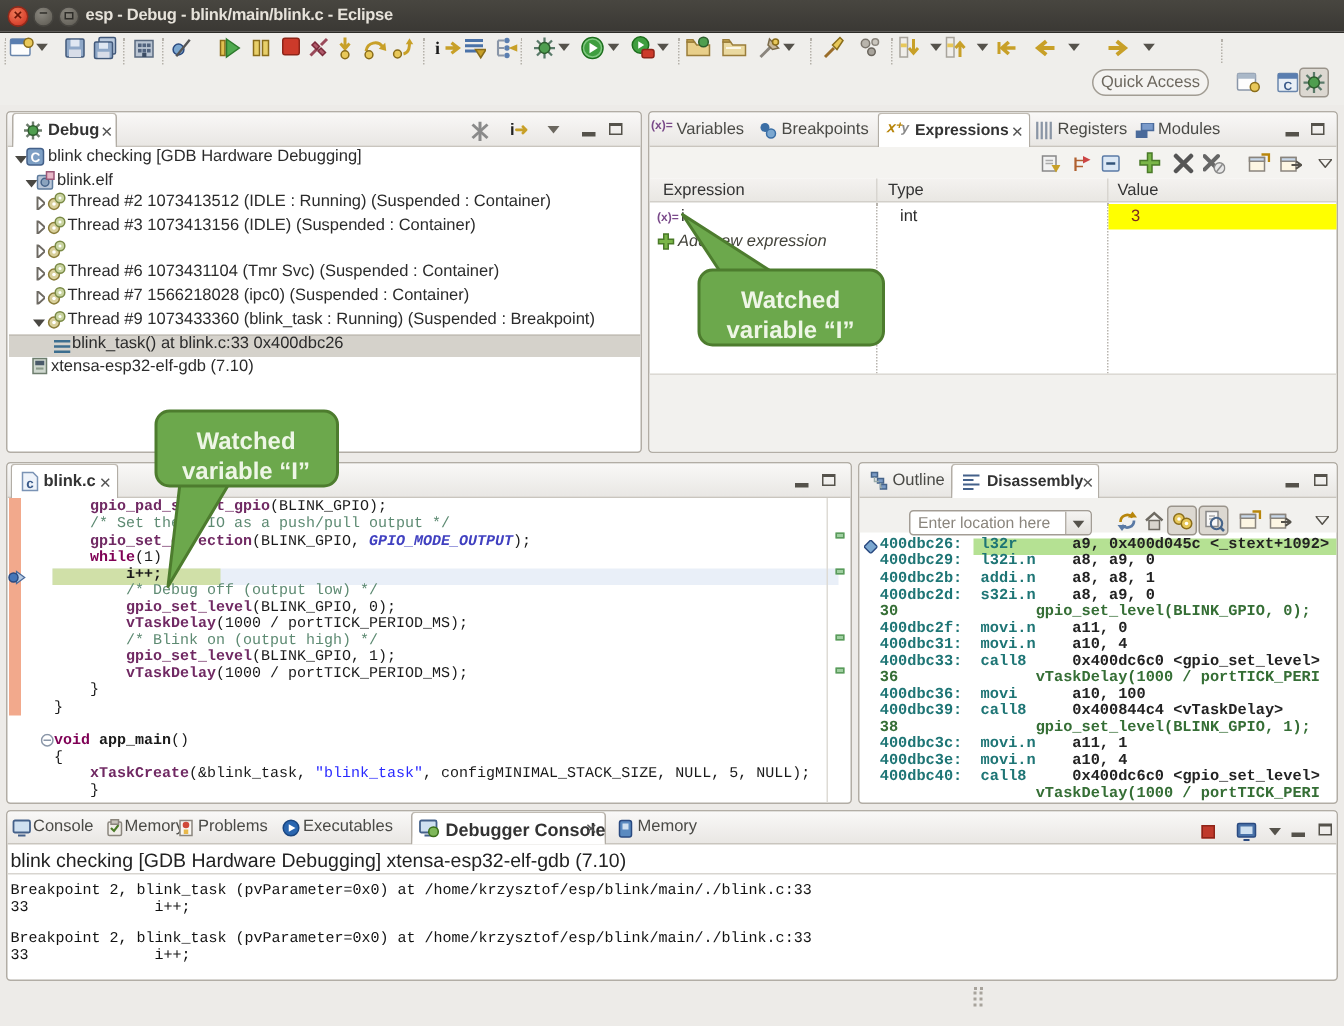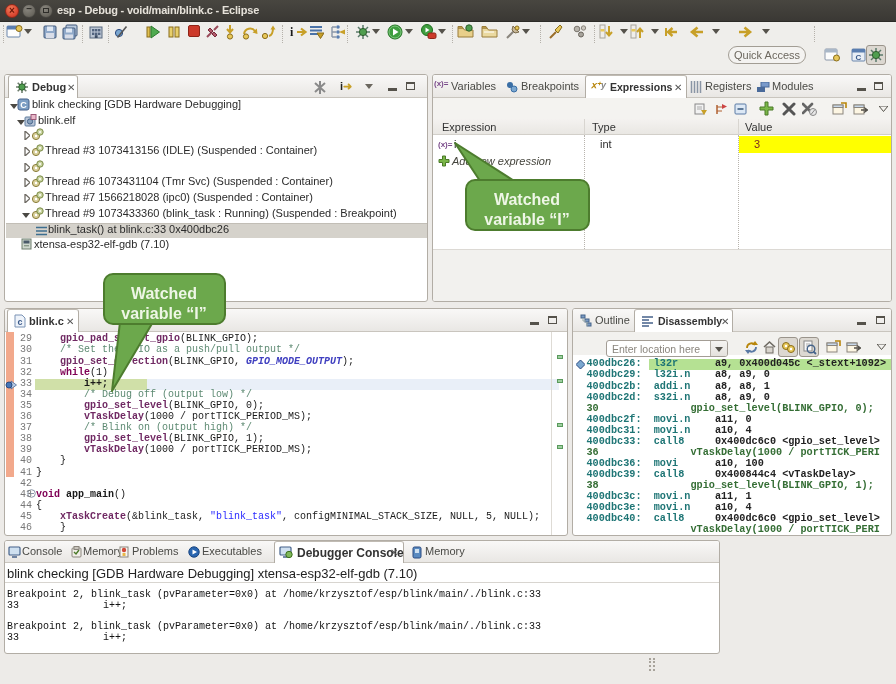--- a/index.html
+++ b/index.html
@@ -26,21 +26,21 @@
 </style></head>
 <body>
 
 <div class="abs" style="left:0;top:0;width:896px;height:22px;background:linear-gradient(#484640,#3a3834);border-bottom:1px solid #2c2b27">
   <div class="abs" style="left:5px;top:4px;width:14px;height:14px;border-radius:50%;background:radial-gradient(circle at 38% 32%,#f07b58,#da4631 65%,#b53420);border:1px solid #92291a"></div>
   <div class="abs" style="left:6.5px;top:5px;width:11px;height:11px;color:#6b1507;font-size:10px;font-weight:bold;text-align:center;line-height:11px">×</div>
   <div class="abs" style="left:22px;top:4px;width:14px;height:14px;border-radius:50%;background:radial-gradient(circle at 38% 32%,#8a877f,#6b6860 65%,#56544d);border:1px solid #474540"></div>
   <div class="abs" style="left:24px;top:3px;width:10px;color:#2e2d29;font-size:10px;font-weight:bold;text-align:center">–</div>
   <div class="abs" style="left:39px;top:4px;width:14px;height:14px;border-radius:50%;background:radial-gradient(circle at 38% 32%,#8a877f,#6b6860 65%,#56544d);border:1px solid #474540"></div>
   <div class="abs" style="left:43px;top:8px;width:6px;height:5px;border:1px solid #2e2d29"></div>
-  <div class="abs" style="left:57px;top:4px;font-size:11px;font-weight:bold;color:#e6e2da;letter-spacing:-0.2px">esp - Debug - void/main/blink.c - Eclipse</div>
+  <div class="abs" style="left:57px;top:4px;font-size:11px;font-weight:bold;color:#e6e2da;letter-spacing:-0.2px">esp - Debug - blink/main/blink.c - Eclipse</div>
 </div>
 
 <div id="toolbar" class="abs" style="left:0;top:22px;width:896px;height:48px;background:#EFEEEB">
 <div class="vsep" style="left:3px"></div>
 <svg class="ic" style="left:6px;top:2px" width="17" height="16" viewBox="0 0 17 16">
       <rect x="1" y="2" width="13" height="11" rx="1" fill="#fdfdfd" stroke="#6a86ac"></rect>
       <rect x="1" y="2" width="13" height="3.5" fill="#5a7eb0"></rect>
       <circle cx="13" cy="4.5" r="3" fill="#e8c85a" stroke="#8a6d1a"></circle>
     </svg>
 <svg class="ic" style="left:24px;top:7px" width="8" height="5" viewBox="0 0 8 5">
@@ -290,20 +290,21 @@
   <div class="row" style="left:33px;top:39px">blink.elf</div>
   <svg class="ic" style="left:19px;top:56px" width="6" height="9" viewBox="0 0 6 9">
       <polygon points="1,0 6,4.5 1,9" fill="none" stroke="#6e6a63" stroke-width="1.3"></polygon>
     </svg>
     <svg class="ic" style="left:26px;top:53px" width="13" height="13" viewBox="0 0 13 13">
       <circle cx="5" cy="8" r="3.6" fill="#d8cf9a" stroke="#8a7d3a"></circle>
       <circle cx="5" cy="8" r="1.2" fill="#fff"></circle>
       <circle cx="9" cy="4" r="3.2" fill="#c9d4a0" stroke="#7a8a46"></circle>
       <circle cx="9" cy="4" r="1" fill="#fff"></circle>
     </svg>
+    <div class="row" style="left:40px;top:53px">Thread #2 1073413512 (IDLE : Running) (Suspended : Container)</div>
   <svg class="ic" style="left:19px;top:72px" width="6" height="9" viewBox="0 0 6 9">
       <polygon points="1,0 6,4.5 1,9" fill="none" stroke="#6e6a63" stroke-width="1.3"></polygon>
     </svg>
     <svg class="ic" style="left:26px;top:69px" width="13" height="13" viewBox="0 0 13 13">
       <circle cx="5" cy="8" r="3.6" fill="#d8cf9a" stroke="#8a7d3a"></circle>
       <circle cx="5" cy="8" r="1.2" fill="#fff"></circle>
       <circle cx="9" cy="4" r="3.2" fill="#c9d4a0" stroke="#7a8a46"></circle>
       <circle cx="9" cy="4" r="1" fill="#fff"></circle>
     </svg>
     <div class="row" style="left:40px;top:69px">Thread #3 1073413156 (IDLE) (Suspended : Container)</div>
@@ -480,38 +481,20 @@
   <svg class="ic" style="left:0px;top:71px" width="13" height="10" viewBox="0 0 13 10">
       <path d="M2 3.5h4V1l5.5 4L6 9V6.5H2z" fill="#b8cce4" stroke="#4a6a9a" stroke-width="0.8"></path>
       <circle cx="4" cy="5" r="3" fill="#4576b8" stroke="#2a4a80"></circle>
     </svg>
 
   <svg class="ic" style="left:22px;top:180px" width="9" height="9" viewBox="0 0 9 9">
       <circle cx="4.5" cy="4.5" r="3.8" fill="#fff" stroke="#8a96a8"></circle>
       <line x1="2" y1="4.5" x2="7" y2="4.5" stroke="#8a96a8"></line>
     </svg>
 
-  <pre style="left:10px;top:24.4px;font-size:10px;line-height:11.1px;color:#787878;text-align:right;width:17px">29
-30
-31
-32
-33
-34
-35
-36
-37
-38
-39
-40
-41
-42
-43
-44
-45
-46</pre>
 
   <pre id="code" style="left:31px;top:24.4px;font-size:10px;line-height:11.1px;color:#1a1a1a">    <span class="f">gpio_pad_select_gpio</span>(BLINK_GPIO);
     <span class="c">/* Set the GPIO as a push/pull output */</span>
     <span class="f">gpio_set_direction</span>(BLINK_GPIO, <span class="m">GPIO_MODE_OUTPUT</span>);
     <span class="k">while</span>(1)
         <b>i++;</b>
         <span class="c">/* Debug off (output low) */</span>
         <span class="f">gpio_set_level</span>(BLINK_GPIO, 0);
         <span class="f">vTaskDelay</span>(1000 / portTICK_PERIOD_MS);
         <span class="c">/* Blink on (output high) */</span>
@@ -618,21 +601,21 @@
 <span class="ad">400dbc33:  call8     </span>0x400dc6c0 &lt;gpio_set_level&gt;
 <span class="src">36               vTaskDelay(1000 / portTICK_PERI</span>
 <span class="ad">400dbc36:  movi      </span>a10, 100
 <span class="ad">400dbc39:  call8     </span>0x400844c4 &lt;vTaskDelay&gt;
 <span class="src">38               gpio_set_level(BLINK_GPIO, 1);</span>
 <span class="ad">400dbc3c:  movi.n    </span>a11, 1
 <span class="ad">400dbc3e:  movi.n    </span>a10, 4
 <span class="ad">400dbc40:  call8     </span>0x400dc6c0 &lt;gpio_set_level&gt;
 <span class="src">                 vTaskDelay(1000 / portTICK_PERI</span></pre>
 </div>
-<div id="consolePanel" class="panel" style="left:4px;top:540px;width:716px;height:114px">
+<div id="consolePanel" class="panel" style="left:4px;top:540px;width:888px;height:114px">
   <div class="tabstrip" style="height:22px"></div>
   <svg class="ic" style="left:3px;top:5px" width="13" height="12" viewBox="0 0 13 12">
       <rect x="1" y="1" width="11" height="8" rx="1" fill="#cfe0f0" stroke="#44618a" stroke-width="1.2"></rect>
       <line x1="4" y1="11" x2="9" y2="11" stroke="#44618a" stroke-width="1.4"></line>
     </svg>
   <div class="itablbl" style="left:17px;top:4px">Console</div>
   <svg class="ic" style="left:65px;top:5px" width="12" height="12" viewBox="0 0 12 12">
       <rect x="2" y="2" width="9" height="9" rx="1" fill="#f0ede8" stroke="#8a857d"></rect>
       <path d="M4 6l2 2 3-4" fill="none" stroke="#4a7a28" stroke-width="1.4"></path>
       <rect x="4" y="0.5" width="5" height="3" fill="#c8c4bc" stroke="#8a857d"></rect>

